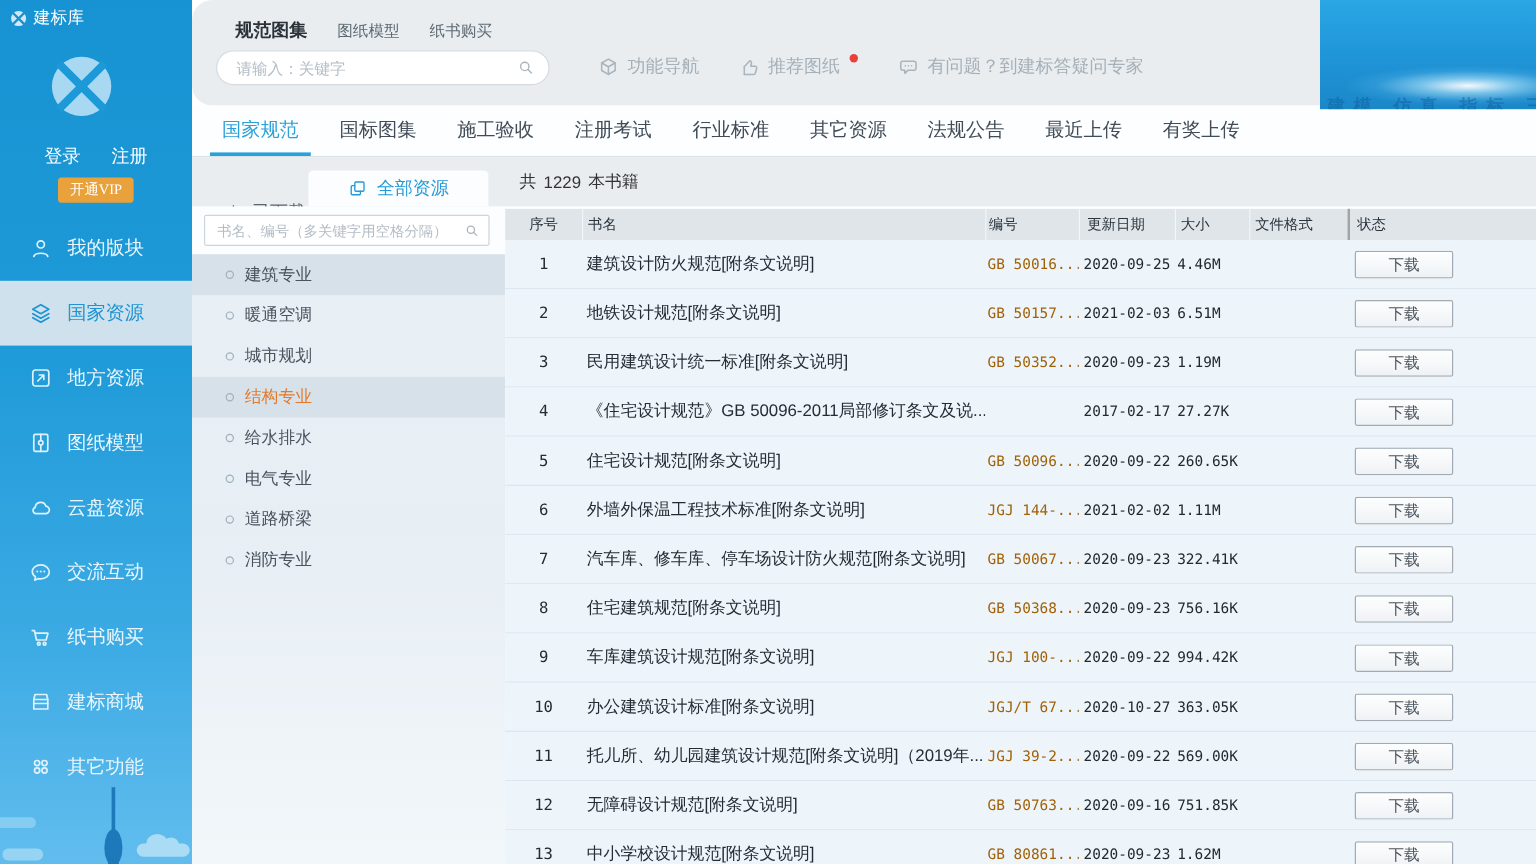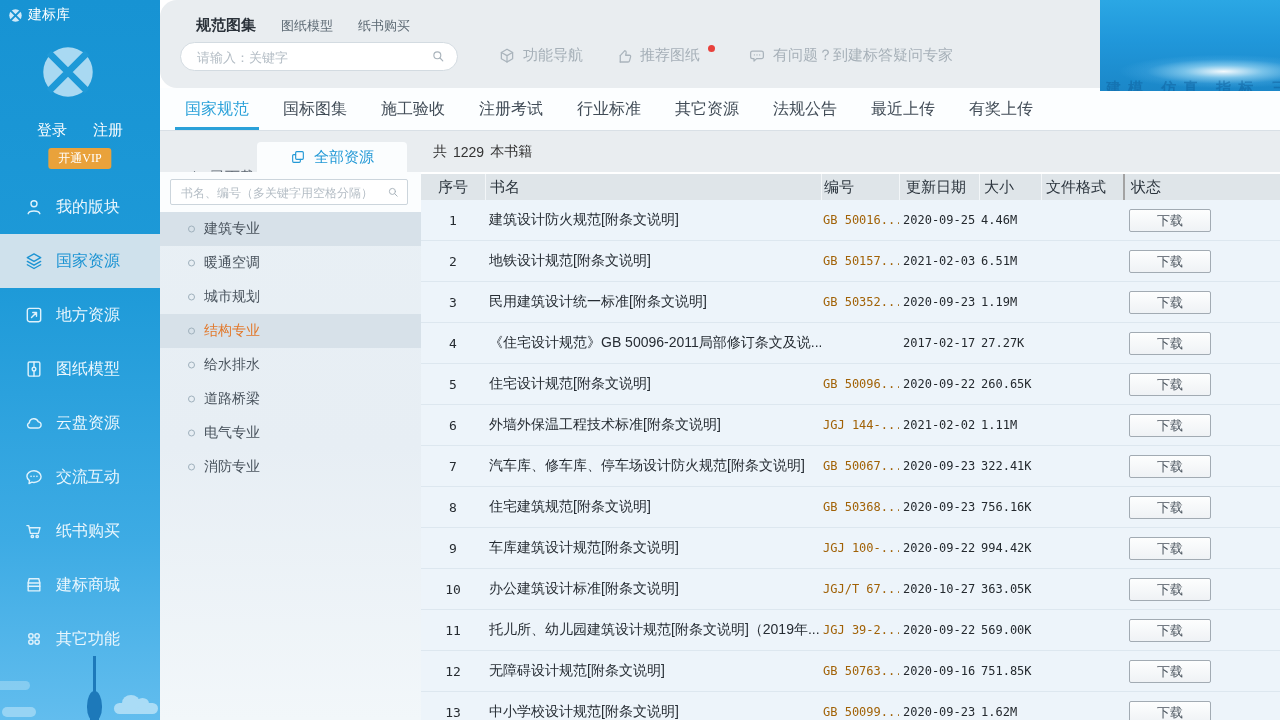--- a/index.html
+++ b/index.html
@@ -76,21 +76,21 @@
   .ps-box{position:absolute;left:10px;top:7px;width:238px;height:26px;background:#fff;border:1px solid #ccd5dc;border-radius:2px;box-sizing:border-box;}
   .ps-box input{position:absolute;left:8px;top:2px;width:200px;height:20px;border:none;outline:none;background:transparent;font-size:12px;color:#333;font-family:inherit;}
   .ps-ic{position:absolute;right:7px;top:5px;width:14px;height:14px;color:#a9b3bb;cursor:pointer;}
   .cats{position:absolute;top:40px;left:0;width:261px;}
   .cat{height:34px;display:flex;align-items:center;padding-left:44px;font-size:14px;color:#49535d;position:relative;cursor:pointer;}
   .cat .bullet{position:absolute;left:28px;top:50%;transform:translateY(-50%);width:7px;height:7px;border:1px solid #9fb0bc;border-radius:50%;box-sizing:border-box;}
   .cat.shaded{background:#d7e1e9;}
   .cat.selected{color:#e2792c;}
 
   .table{position:absolute;left:261px;top:2px;right:0;bottom:-60px;background:#fff;}
-  .thead{display:flex;height:26px;background:#dfe5e9;align-items:center;font-size:15px;color:#2b343d;}
+  .thead{display:flex;height:26px;background:#dfe5e9;align-items:center;font-size:12px;color:#2b343d;}
   .thead .th{box-sizing:border-box;height:26px;line-height:26px;white-space:nowrap;overflow:hidden;cursor:default;}
   .thead div:nth-of-type(1){width:64px;text-align:center;}
   .thead div:nth-of-type(2){width:336px;padding-left:4px;border-left:1px solid #f3f6f8;}
   .thead div:nth-of-type(3){width:78px;padding-left:2px;border-left:1px solid #f3f6f8;}
   .thead div:nth-of-type(4){width:80px;padding-left:6px;border-left:1px solid #f3f6f8;}
   .thead div:nth-of-type(5){width:62px;padding-left:4px;border-left:1px solid #f3f6f8;}
   .thead div:nth-of-type(6){width:82px;padding-left:4px;border-left:1px solid #f3f6f8;}
   .thead div:nth-of-type(7){flex:1;padding-left:6px;border-left:2px solid #a3a3a3;}
   .tr{display:flex;align-items:center;height:41px;background:#edf4fa;border-bottom:1px solid #dde7ef;box-sizing:border-box;}
   .td{box-sizing:border-box;overflow:hidden;white-space:nowrap;}
@@ -405,26 +405,26 @@
               <span>结构专业</span>
             </div>
 
             <div class="cat">
               <span class="bullet"></span>
               <span>给水排水</span>
             </div>
 
             <div class="cat">
               <span class="bullet"></span>
+              <span>电气专业</span>
+            </div>
+
+            <div class="cat">
+              <span class="bullet"></span>
               <span>道路桥梁</span>
-            </div>
-
-            <div class="cat">
-              <span class="bullet"></span>
-              <span>电气专业</span>
             </div>
 
             <div class="cat">
               <span class="bullet"></span>
               <span>消防专业</span>
             </div>
           </div>
       </div>
 
       <div class="table">
@@ -586,21 +586,21 @@
               <div class="td c-size">751.85K</div>
               <div class="td c-fmt"></div>
               <div class="td c-status">
                 <button class="dl">下载</button>
               </div>
             </div>
 
             <div class="tr">
               <div class="td c-no">13</div>
               <div class="td c-title">中小学校设计规范[附条文说明]</div>
-              <div class="td c-code">GB 50099...</div>
+              <div class="td c-code">GB 80861...</div>
               <div class="td c-date">2020-09-23</div>
               <div class="td c-size">1.62M</div>
               <div class="td c-fmt"></div>
               <div class="td c-status">
                 <button class="dl">下载</button>
               </div>
             </div>
           </div>
       </div>
 

